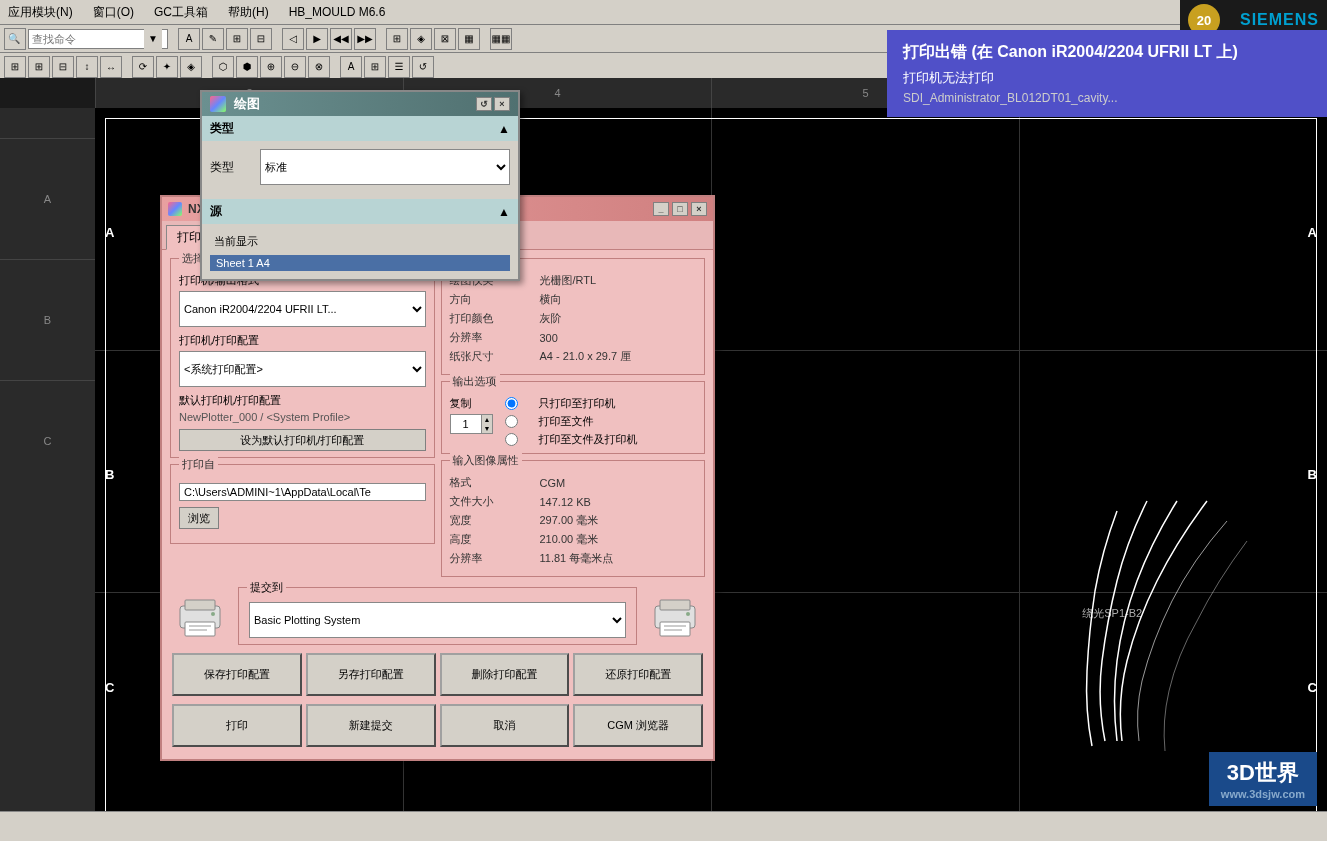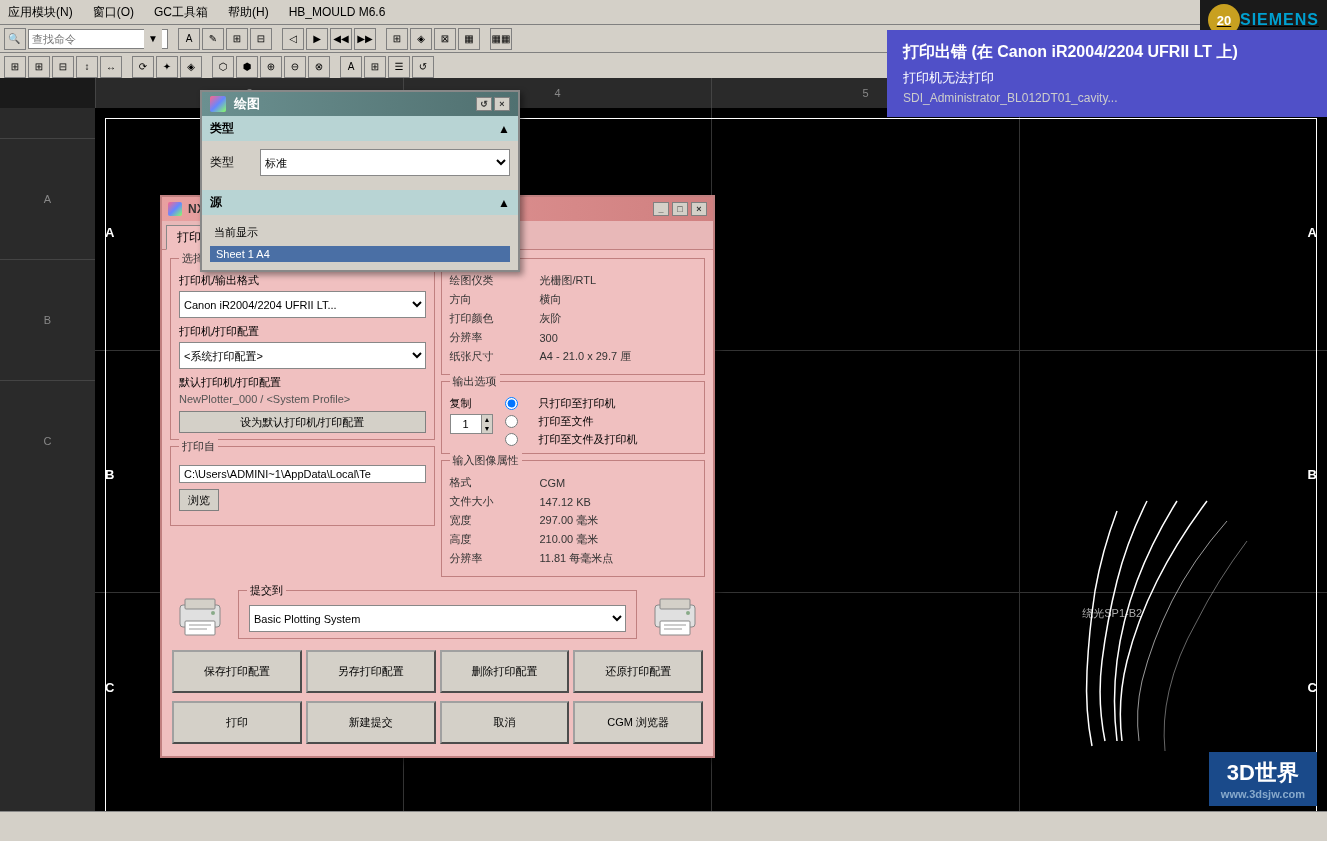--- a/index.html
+++ b/index.html
@@ -226,21 +226,21 @@
     }
     .form-label {
       width: 90px;
       color: #333;
     }
     .form-value {
       color: #333;
       flex: 1;
     }
     select.small {
-      height: 27px;
+      height: 36px;
       font-size: 11px;
       background: white;
       border: 1px solid #888;
     }
     .action-btn {
       background: #d4d0c8;
       border: 1px solid #808080;
       padding: 2px 8px;
       font-size: 11px;
       cursor: pointer;
@@ -356,24 +356,23 @@
     }
     .error-detail {
       font-size: 12px;
       color: #ccc;
     }
 
     
     #siemens-badge {
       position: absolute;
       top: 0; right: 0;
-      display: flex; align-items: center; gap: 0;
+      display: flex; align-items: center; gap: 20px;
       padding: 4px 8px;
       z-index: 50;
-      text-decoration: underline;
     }
     .badge-circle {
       width: 32px; height: 32px;
       border-radius: 50%;
       background: #c8a020;
       display: flex; align-items: center; justify-content: center;
       color: white; font-size: 13px; font-weight: bold;
     }
     .siemens-text {
       color: #00a0d0;

